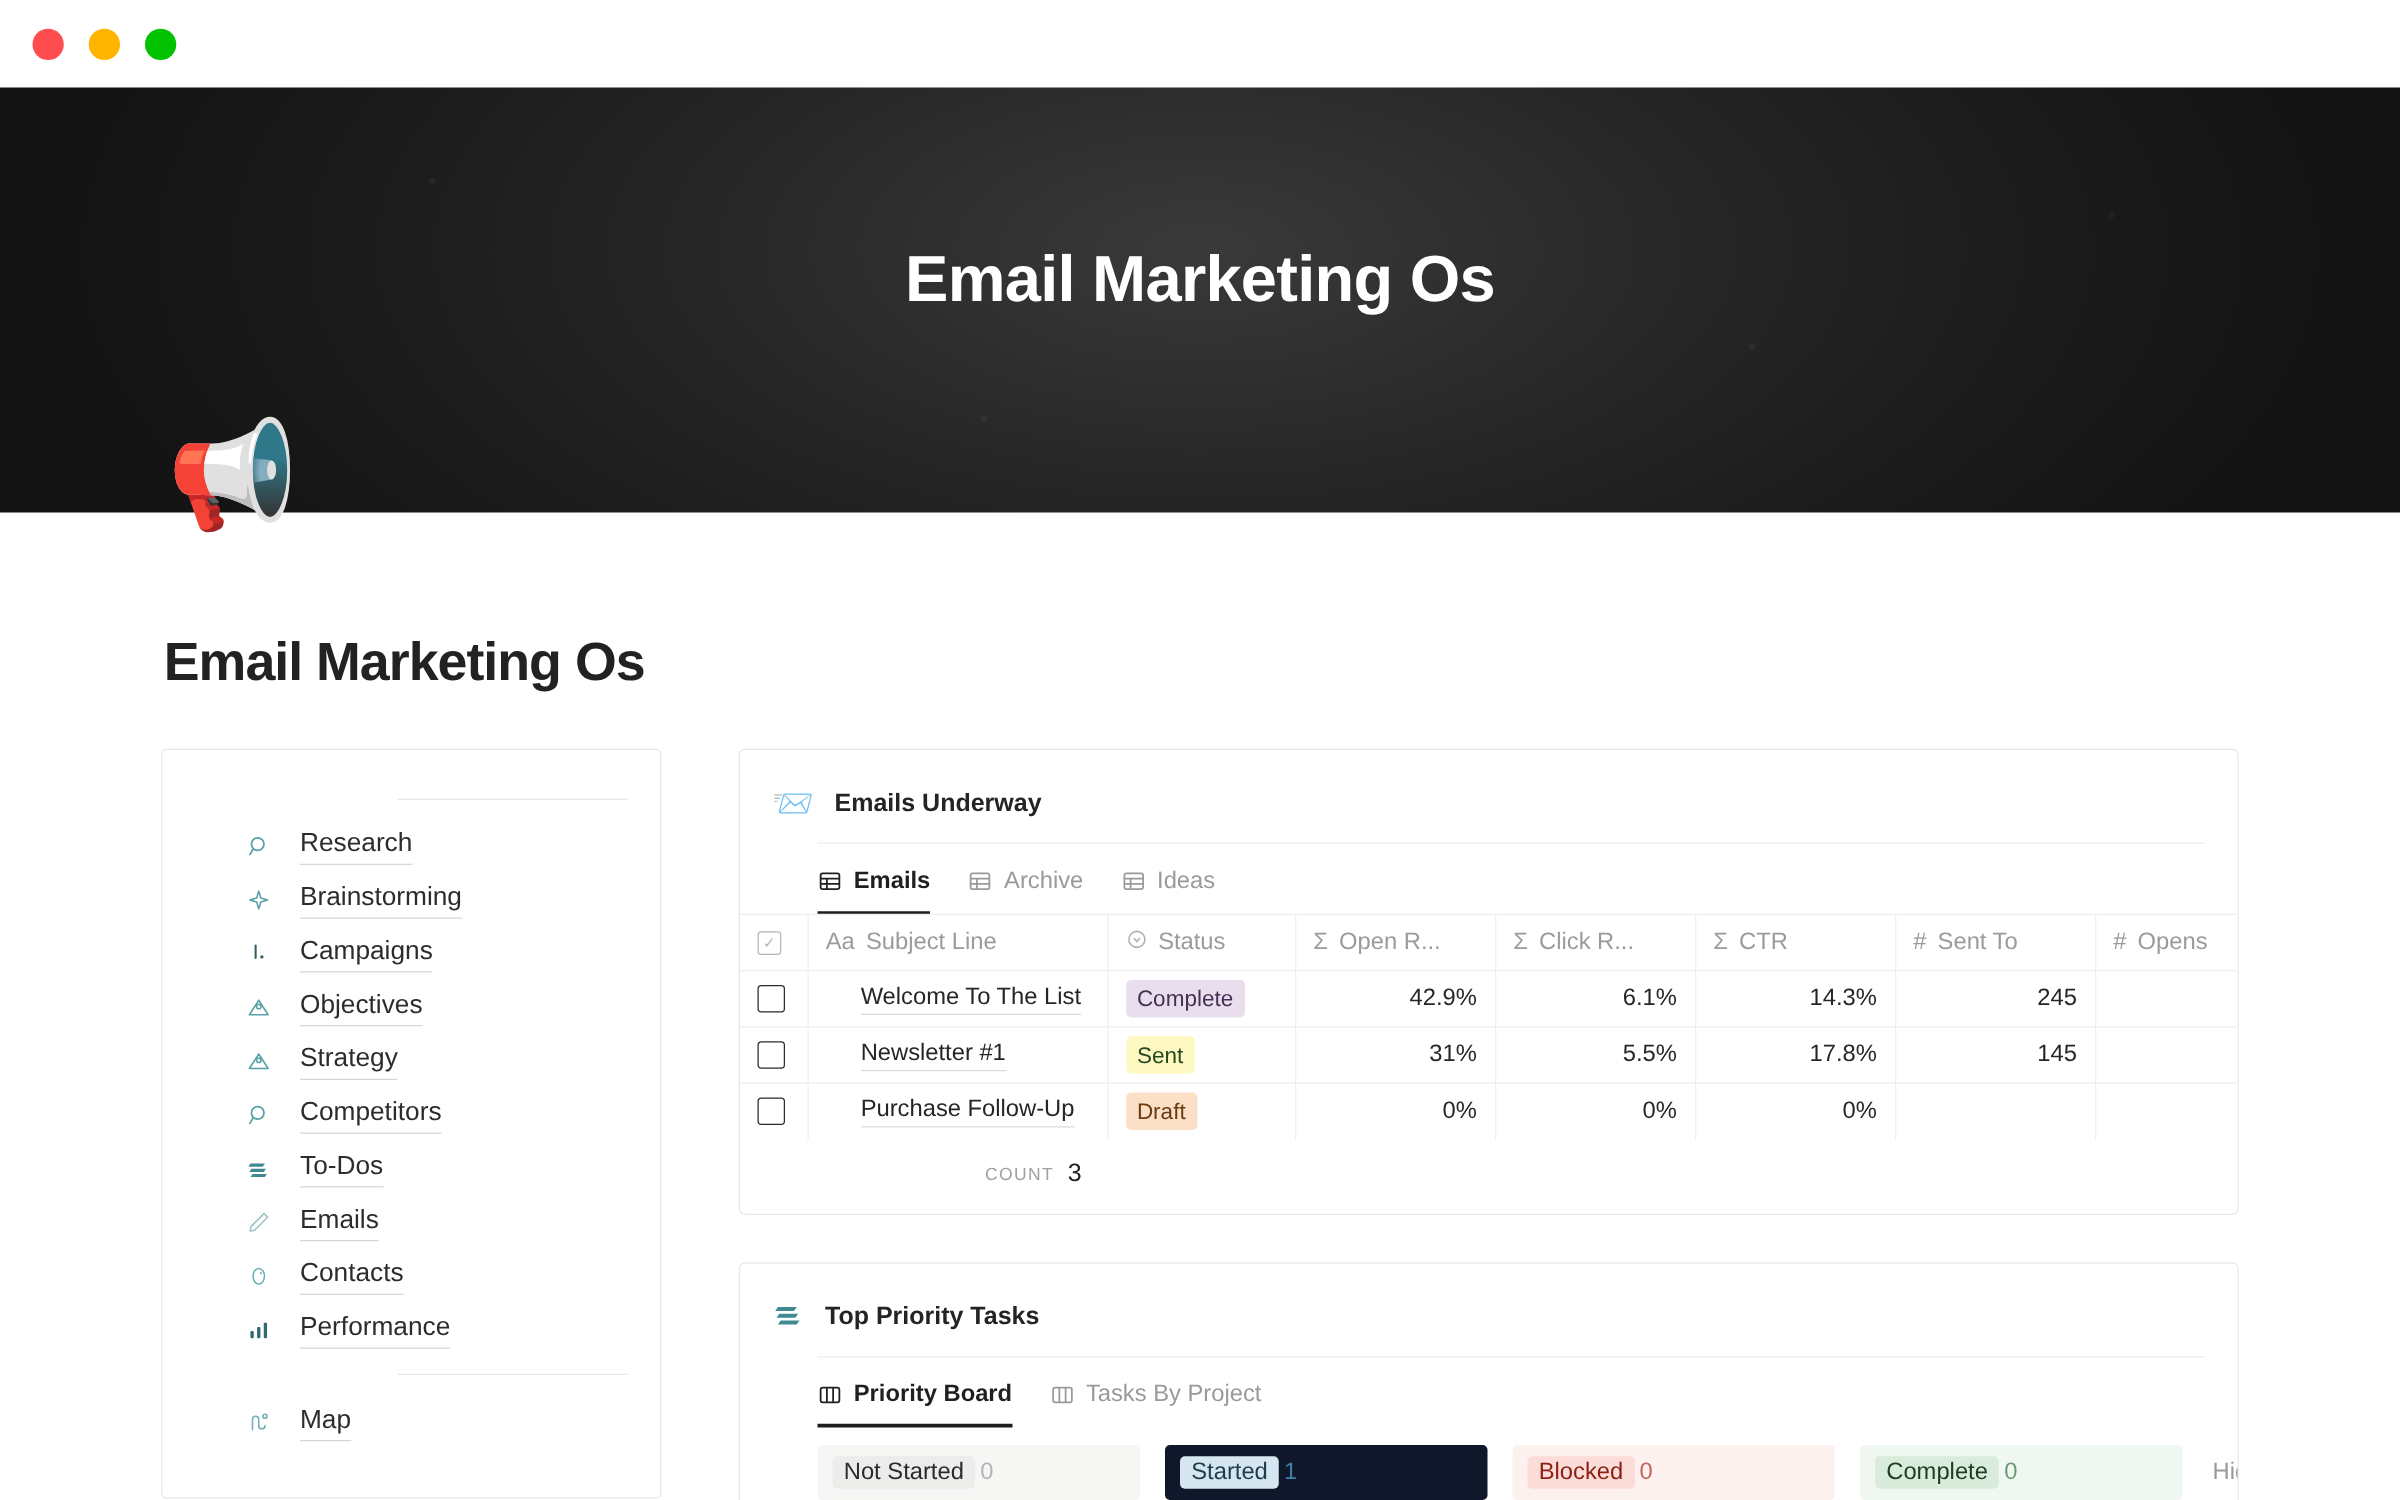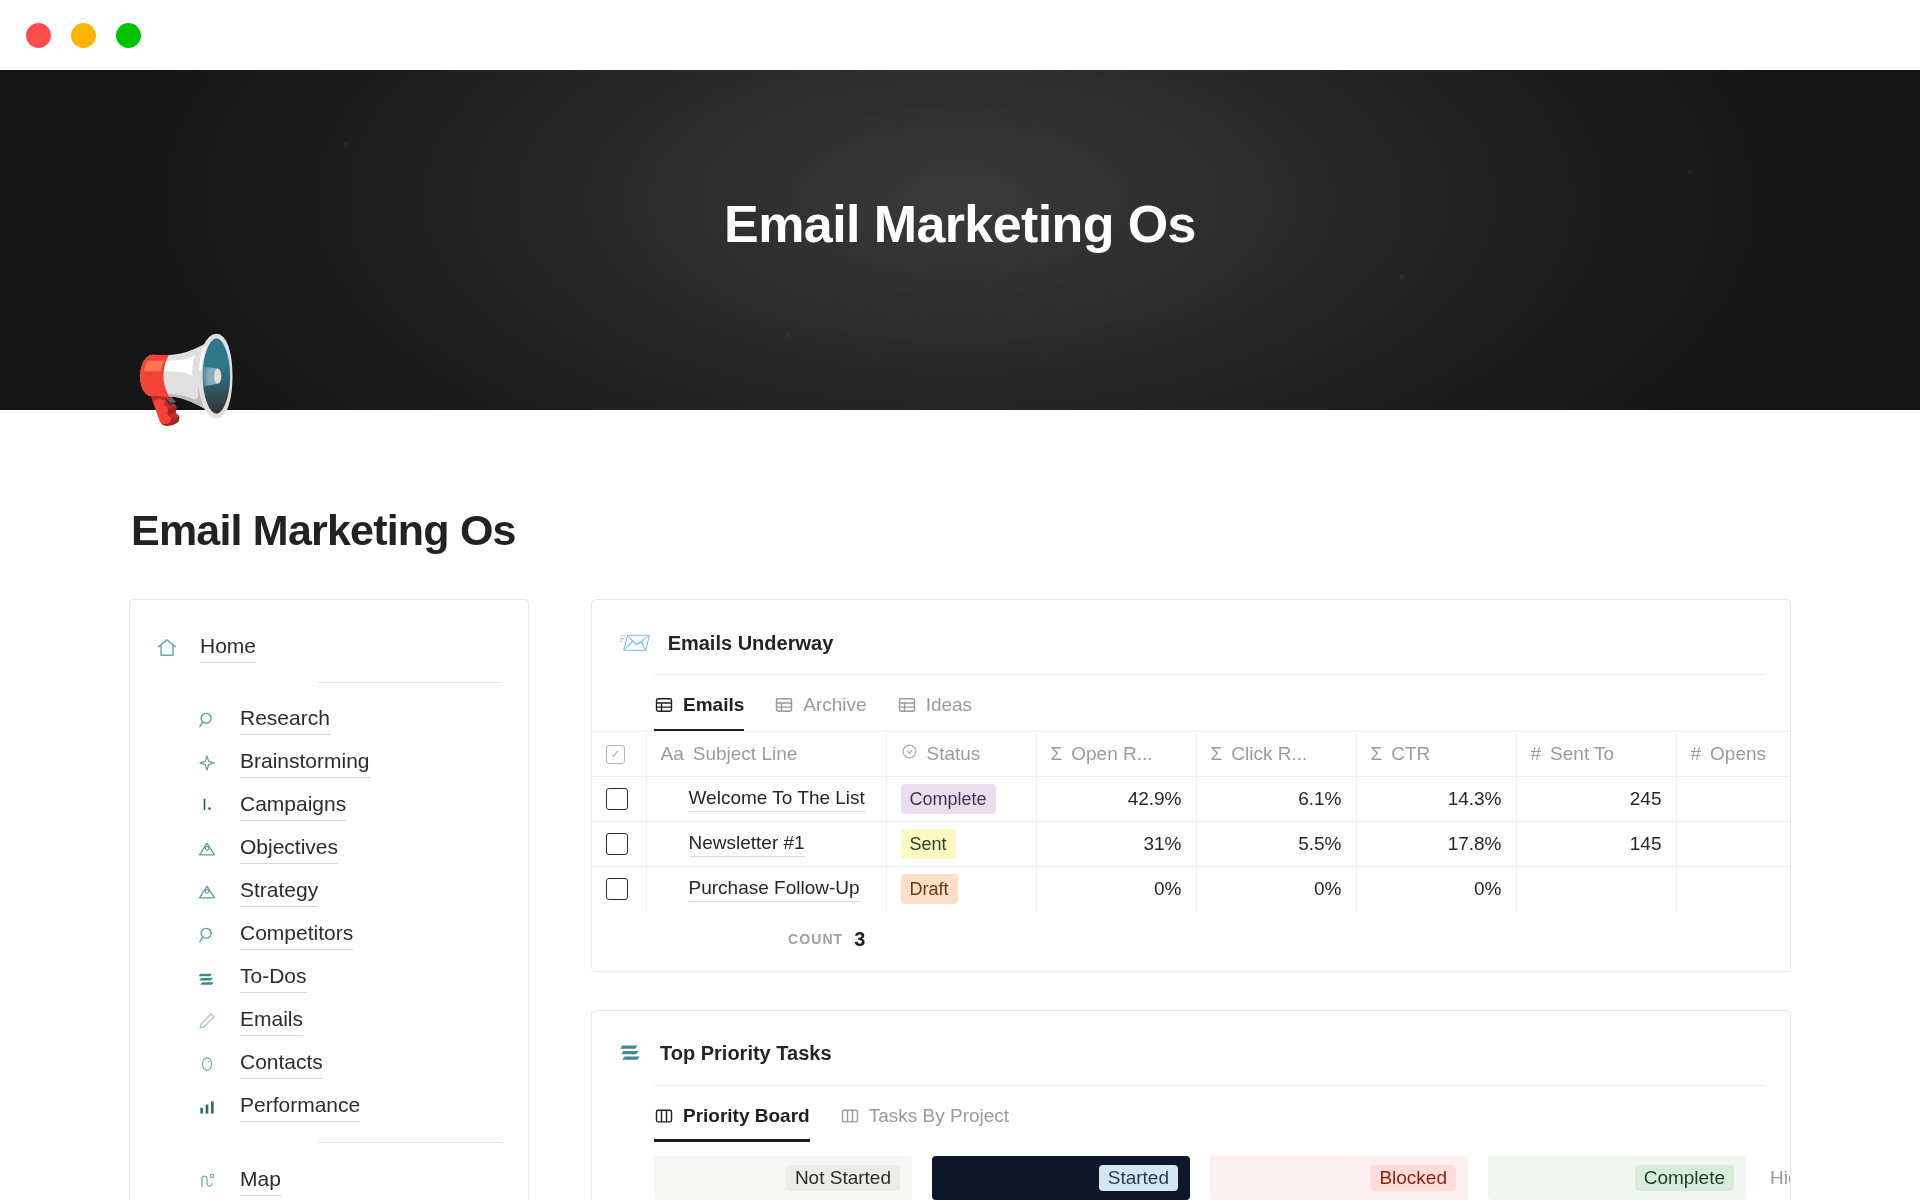--- a/index.html
+++ b/index.html
@@ -217,41 +217,39 @@
   }
   .p-recurring { background: #e8deee; color: #463154; }
   .p-sent      { background: #fef9c3; color: #23481c; }
   .p-draft     { background: #fbdfc7; color: #6b3b11; }
 
   .count-row {
     display: flex; align-items: center; gap: 11px;
     padding: 16px 0 20px 26px;
     justify-content: flex-start;
     margin-left: 170px;
-    font-weight: bold;
   }
   .count-label {
     font-size: 14px; letter-spacing: 1.1px;
     color: #a0a0a0; text-transform: uppercase;
   }
   .count-val { font-size: 20px; color: #1f1f1f; }
 
   
   .kanban {
     display: flex; gap: 20px;
     padding: 12px 0 0 62px;
     margin-top: 2px;
   }
   .kan-col { width: 258px; flex: none; }
   .kan-head {
-    display: flex; align-items: flex-end; gap: 16px;
+    display: flex; align-items: center; gap: 4px;
     border-radius: 4px;
     padding: 9px 12px;
     height: 44px;
-    flex-direction: column;
   }
   .kan-name {
     font-size: 19px;
     padding: 2px 9px;
     border-radius: 4px;
   }
   .kan-count { font-size: 19px; }
   .kan-body { padding-top: 14px; min-height: 40px; }
 
   .kan-col.hidden-col { width: 180px; }
@@ -273,29 +271,20 @@
 </div>
 <div class="page-icon">📢</div>
 
 <div class="body-wrap">
   <h1 class="page-title">Email Marketing Os</h1>
 
   <div class="columns">
 
     <nav class="sidebar">
 
-      <div class="nav-row home">
-        <span class="nav-icon">
-          <svg width="22" height="22" viewBox="0 0 24 24" fill="none" stroke="#6aa9a9" stroke-width="1.6" stroke-linecap="round" stroke-linejoin="round">
-            <path d="M3 10.5 12 3l9 7.5"></path>
-              <path d="M5.5 9.5V20h13V9.5"></path>
-          </svg>
-        </span>
-        <span class="nav-label">Home</span>
-      </div>
 
       <div class="nav-divider"></div>
 
       <div class="nav-row indented">
         <span class="nav-icon">
           <svg width="20" height="20" viewBox="0 0 24 24" fill="none" stroke="#5aa0a8" stroke-width="1.7" stroke-linecap="round">
               <circle cx="11" cy="10" r="6"></circle>
               <path d="M6.6 14.6 3.5 20"></path>
             </svg>
         </span>

